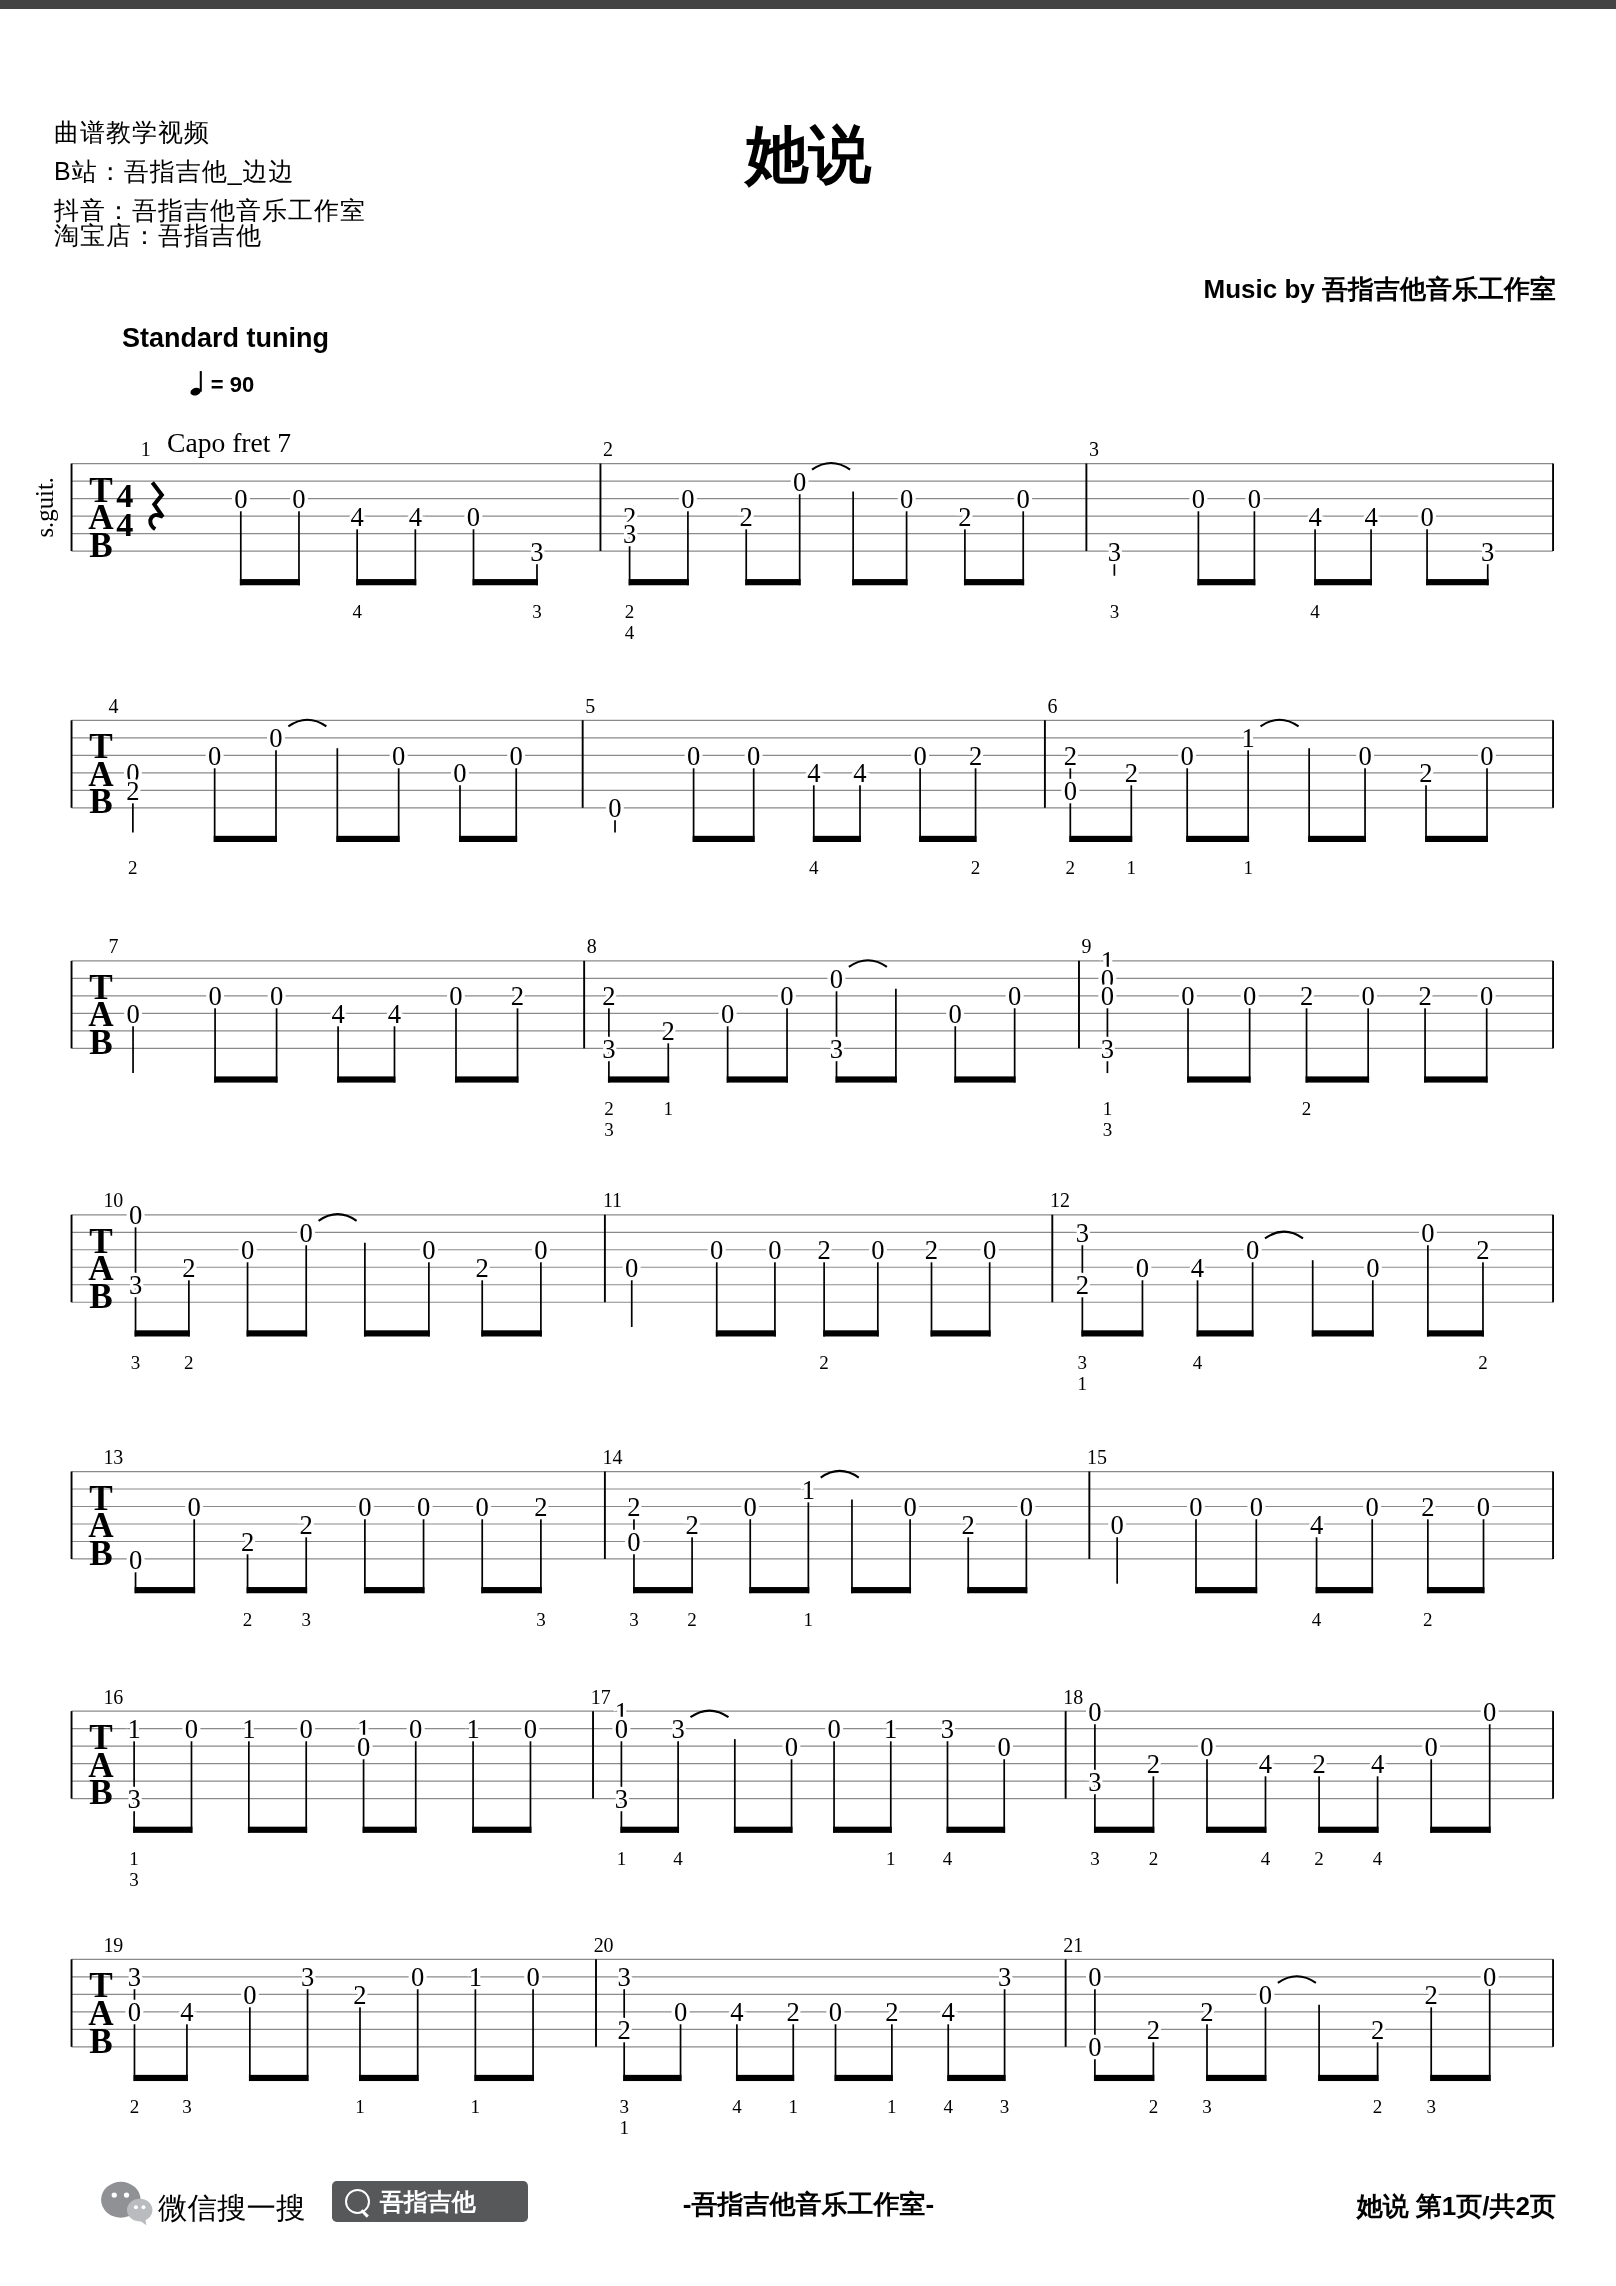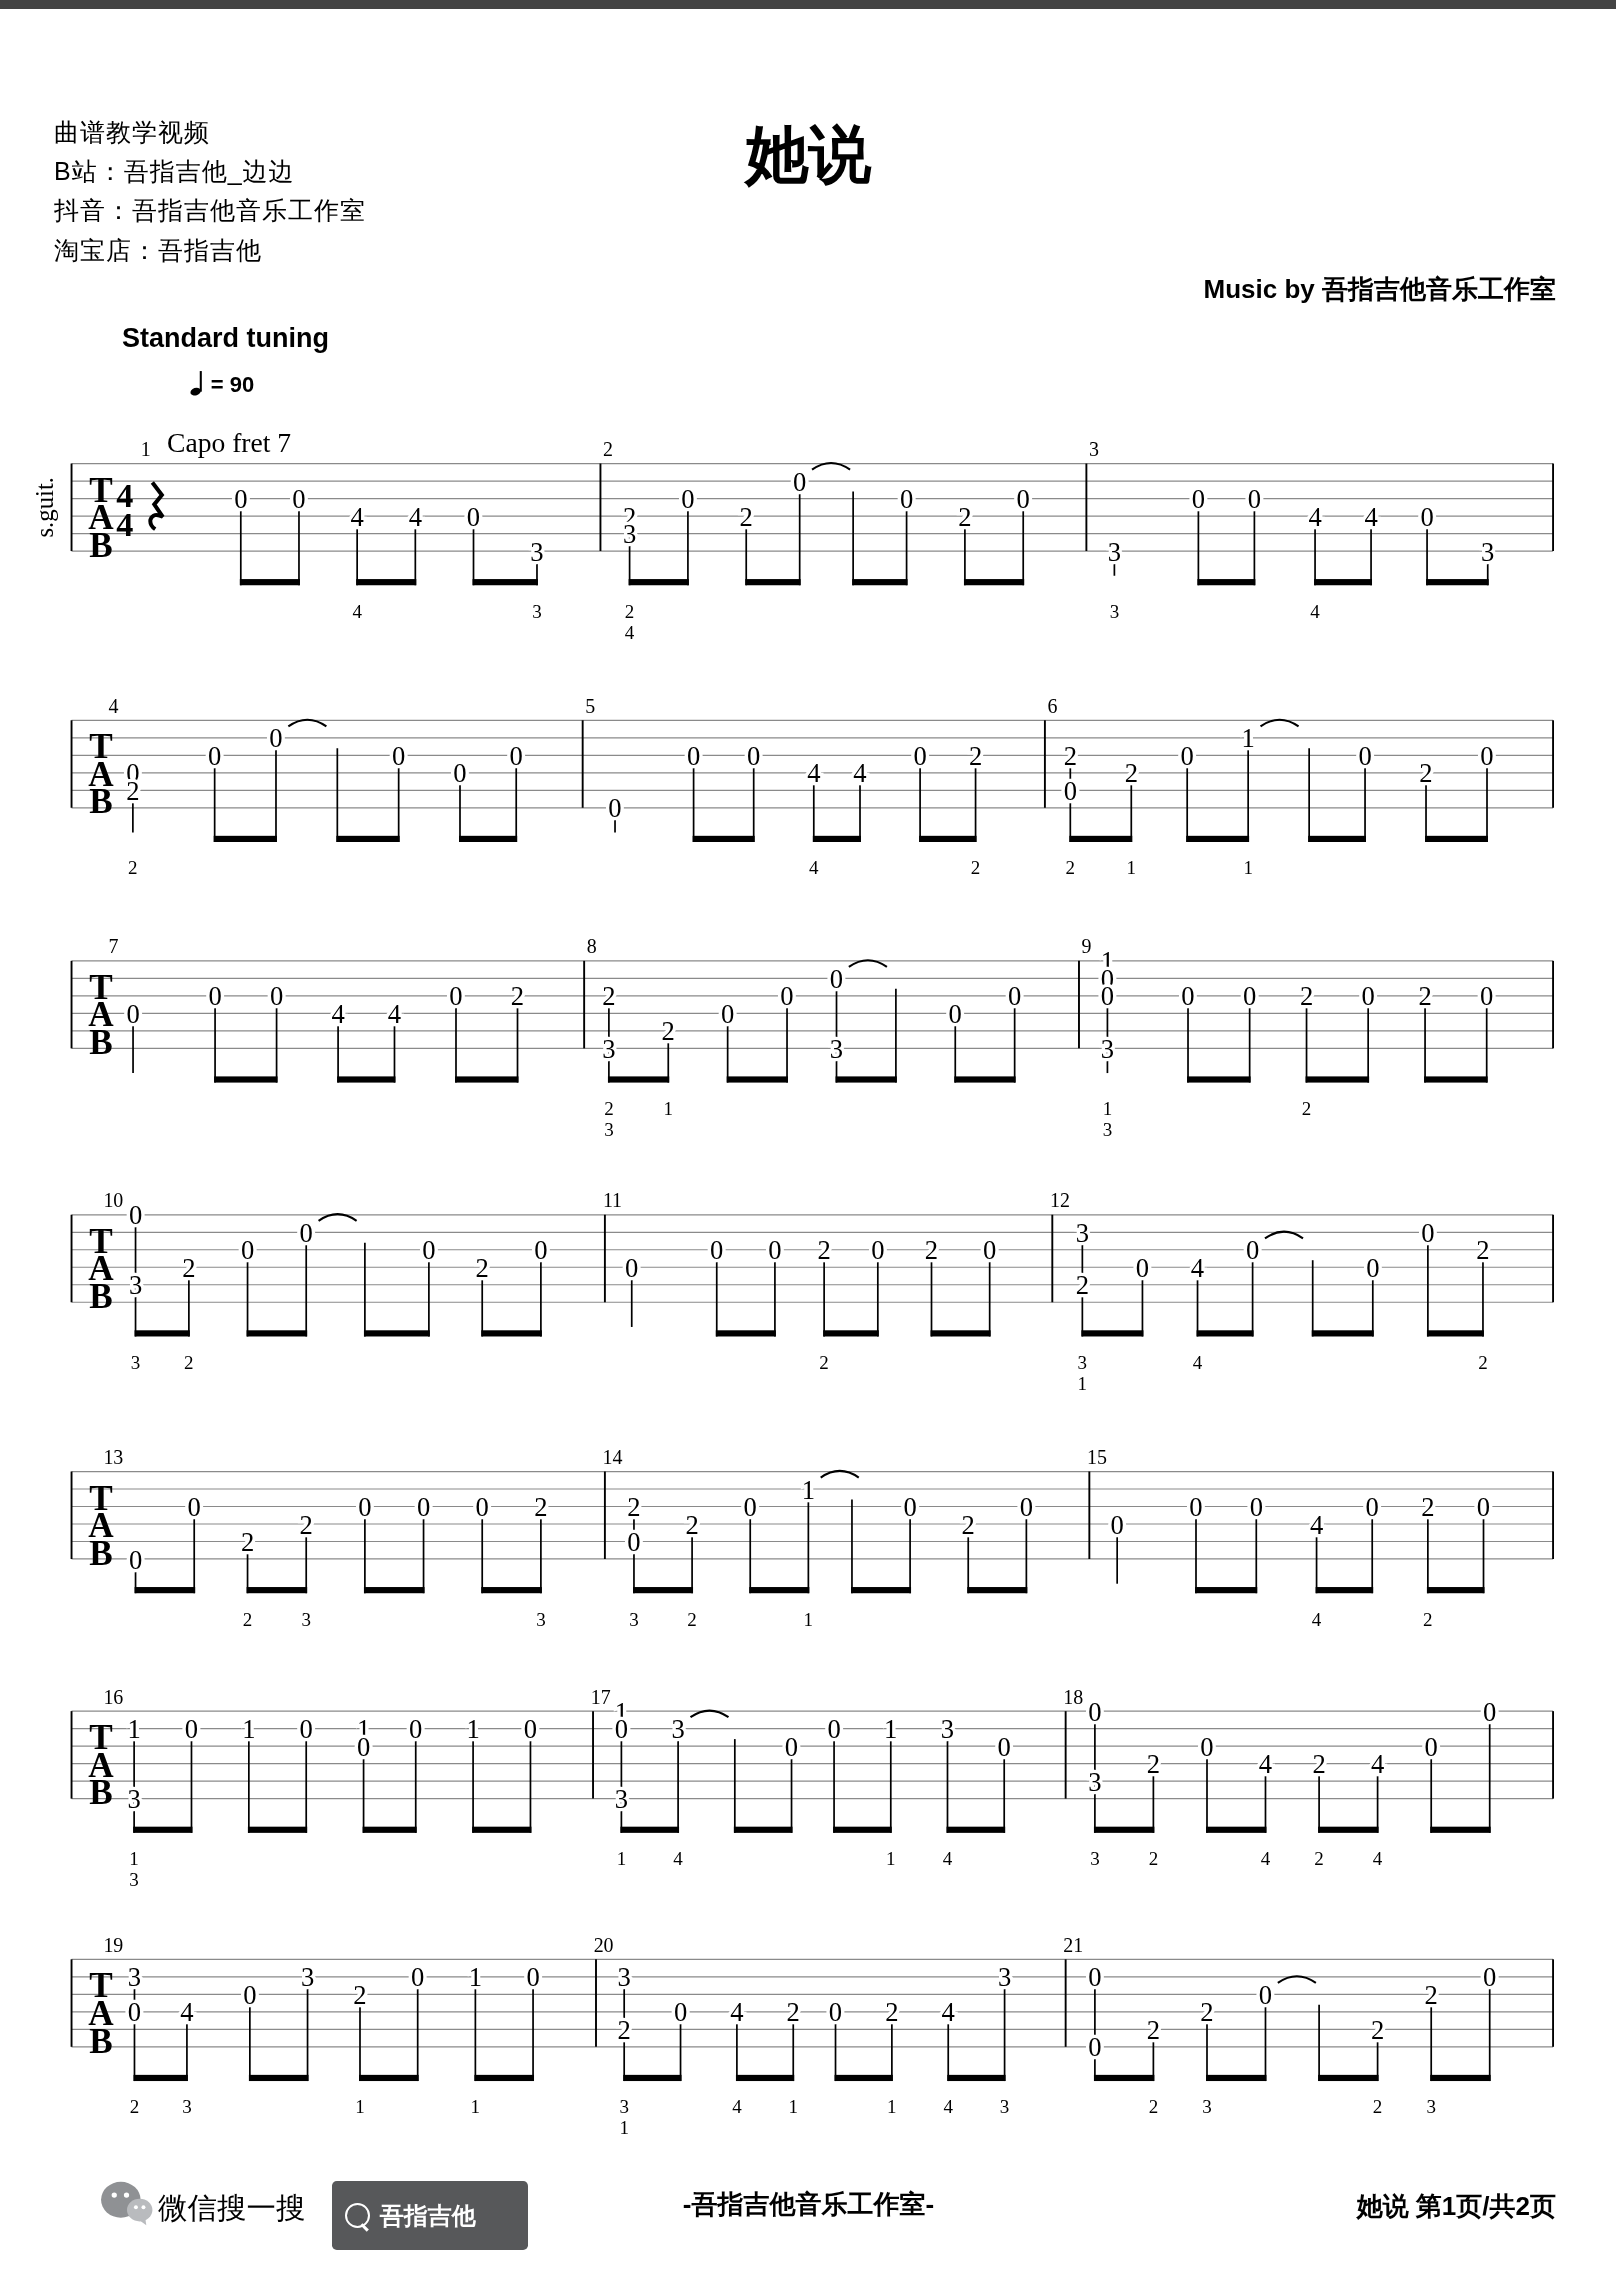--- a/index.html
+++ b/index.html
@@ -8,37 +8,37 @@
   .abs{position:absolute;white-space:nowrap;}
   .hline{font-size:25px;font-weight:500;letter-spacing:1px;}
   .title{left:0;right:0;text-align:center;font-size:63px;font-weight:bold;}
   .subtitle{left:0;right:0;text-align:center;font-size:29.5px;font-weight:bold;letter-spacing:1.9px;}
   .credit{right:61px;font-size:26px;font-weight:bold;}
   .tuning{left:122px;top:314px;font-size:27px;font-weight:bold;}
   .tempo{left:190px;top:360px;font-size:22px;font-weight:bold;}
   .tempo svg{vertical-align:-5.7px;margin-right:5.7px;}
   .capo{left:167px;top:418px;font-size:27.6px;font-family:"Liberation Serif",serif;}
   .footer-wechat-label{left:158px;top:2180px;font-size:29.5px;}
-  .search-badge{left:332px;top:2172px;width:196px;height:69px;background:#57585a;border-radius:4.8px;
+  .search-badge{left:332px;top:2172px;width:196px;height:41px;background:#57585a;border-radius:4.8px;
       display:flex;align-items:center;color:#fff;font-size:24px;font-weight:bold;}
   .mag{width:21px;height:21px;border:2.9px solid #fff;border-radius:50%;margin:0 9.5px 0 13.3px;position:relative;}
   .mag:after{content:"";position:absolute;width:2.9px;height:8.6px;background:#fff;left:16px;top:18px;transform:rotate(-45deg);}
   .footer-studio{left:0;right:0;top:2178px;text-align:center;font-size:26px;font-weight:bold;}
   .footer-page{right:61px;top:2180px;font-size:26px;font-weight:bold;}
   .bottombar{left:0;right:0;bottom:0;height:6.7px;background:#000;}
   svg text{font-family:"Liberation Serif",serif;}
 </style>
 </head>
 <body>
 
 <div class="page">
   <div class="abs hline" style="left:54px;top:107px">曲谱教学视频</div>
   <div class="abs hline" style="left:54px;top:146px">B站：吾指吉他_边边</div>
   <div class="abs hline" style="left:54px;top:185px">抖音：吾指吉他音乐工作室</div>
-  <div class="abs hline" style="left:54px;top:225px">淘宝店：吾指吉他</div>
+  <div class="abs hline" style="left:54px;top:210px">淘宝店：吾指吉他</div>
 
   <div class="abs title" style="top:103px">她说</div>
   <div class="abs credit" style="top:263px">Music by 吾指吉他音乐工作室</div>
 
   <div class="abs tuning">Standard tuning</div>
   <div class="abs tempo"><svg width="15" height="28.5" viewBox="0 0 16 30">
         <ellipse cx="6" cy="24" rx="5.6" ry="4" transform="rotate(-18 6 24)" fill="#000"></ellipse>
         <rect x="10.4" y="2" width="2.2" height="22" fill="#000"></rect>
       </svg><span>= 90</span></div>
   <div class="abs capo">Capo fret 7</div>

